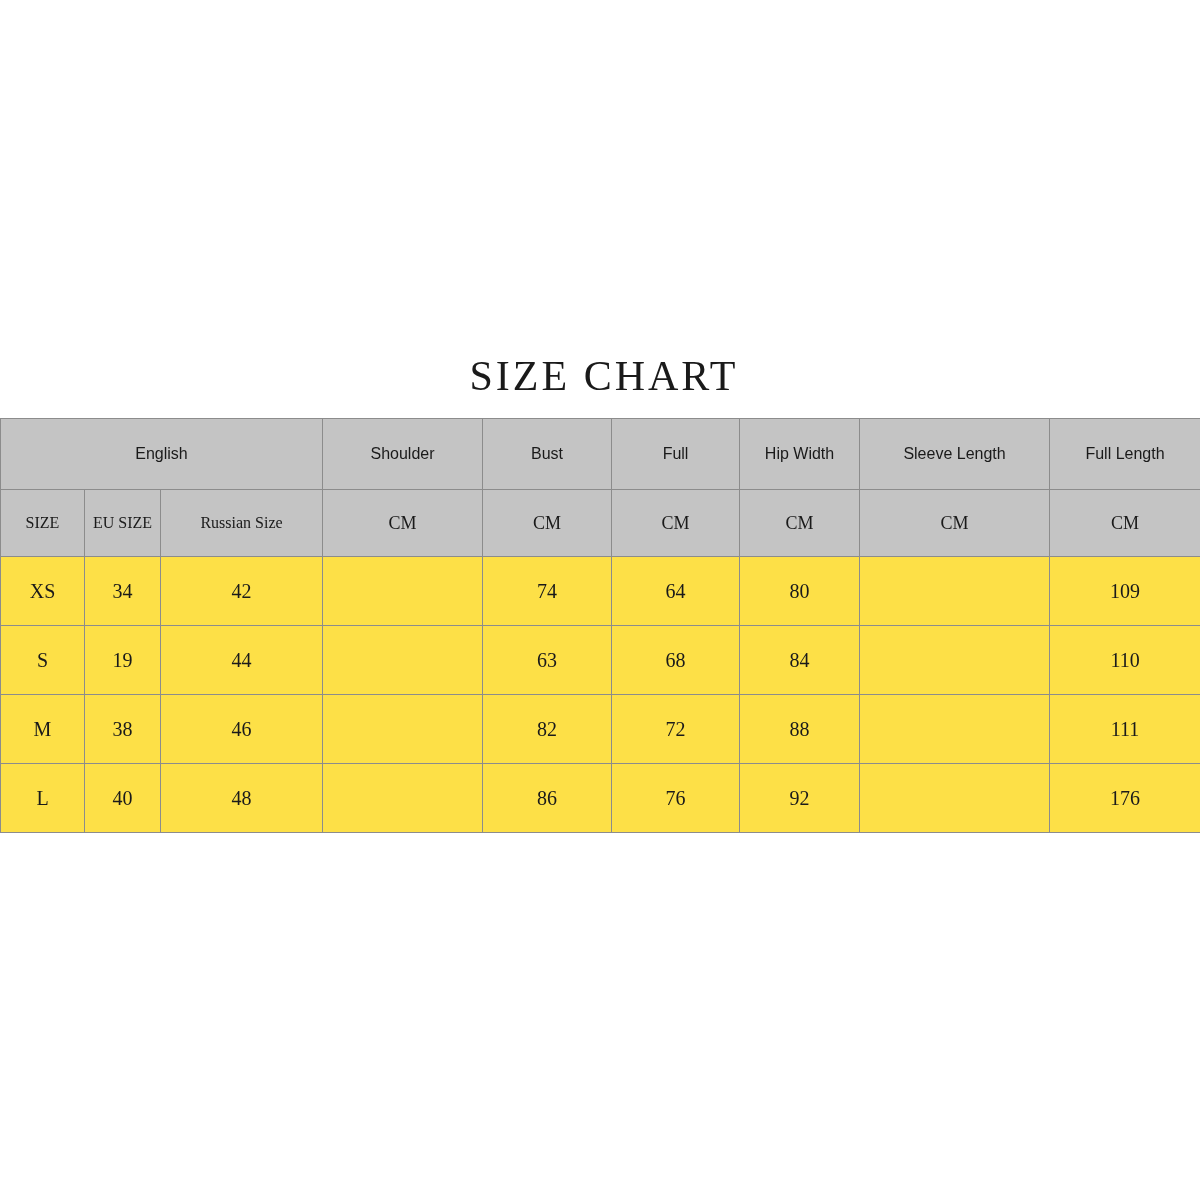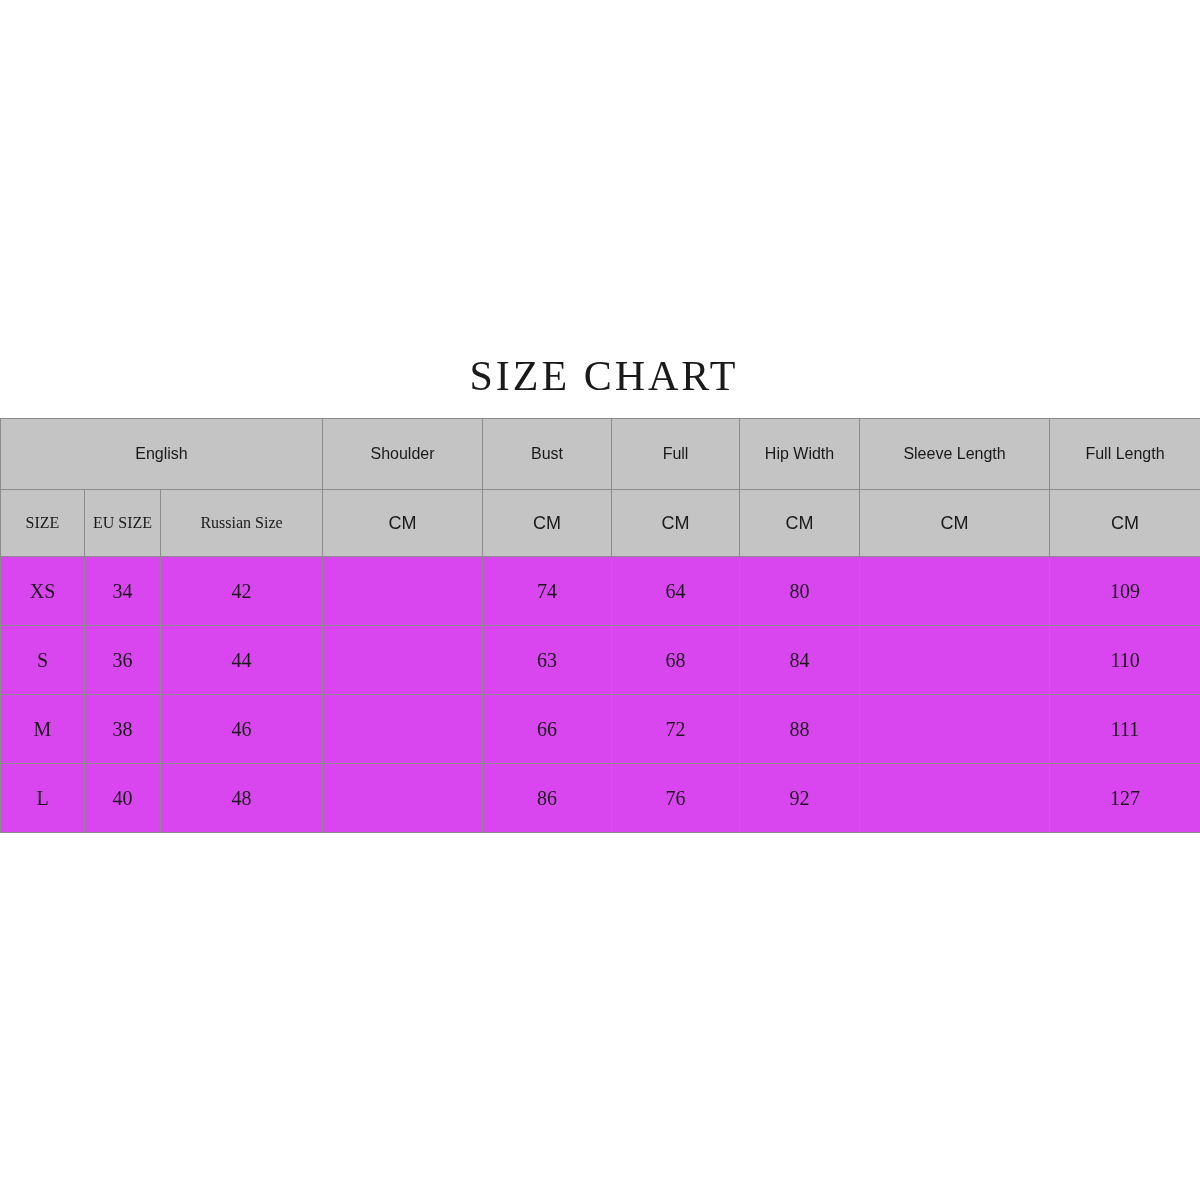--- a/index.html
+++ b/index.html
@@ -61,33 +61,33 @@
     color: #1a1a1a;
   }
   thead th {
     background: #c4c4c4;
     font-family: "Liberation Sans", sans-serif;
     font-weight: bold;
     font-size: 16px;
     height: 68px;
   }
   thead th.unit-cell {
-    font-family: Liberation Sans, sans-serif;
+    font-family: Liberation Serif, serif;
     font-weight: 400;
     font-size: 18px;
     height: 64px;
   }
   thead th.sub-cell {
     font-family: "Liberation Serif", serif;
     font-weight: 400;
     font-size: 16px;
     height: 64px;
   }
   tbody td {
-    background: #d946ef;
+    background: #fde047;
     font-family: "Liberation Serif", serif;
     font-size: 20px;
     height: 66px;
   }
   
   col.c-size      { width: 84px; }
   col.c-eu        { width: 76px; }
   col.c-ru        { width: 162px; }
   col.c-shoulder  { width: 160px; }
   col.c-bust      { width: 129px; }
@@ -147,48 +147,48 @@
           <td>42</td>
           <td></td>
           <td>74</td>
           <td>64</td>
           <td>80</td>
           <td></td>
           <td>109</td>
         </tr>
         <tr>
           <td>S</td>
-          <td>36</td>
+          <td>19</td>
           <td>44</td>
           <td></td>
           <td>63</td>
           <td>68</td>
           <td>84</td>
           <td></td>
           <td>110</td>
         </tr>
         <tr>
           <td>M</td>
           <td>38</td>
           <td>46</td>
           <td></td>
-          <td>66</td>
+          <td>82</td>
           <td>72</td>
           <td>88</td>
           <td></td>
           <td>111</td>
         </tr>
         <tr>
           <td>L</td>
           <td>40</td>
           <td>48</td>
           <td></td>
           <td>86</td>
           <td>76</td>
           <td>92</td>
           <td></td>
-          <td>127</td>
+          <td>176</td>
         </tr>
       </tbody>
     </table>
   </div>
 
 </div>
 
 </body></html>

